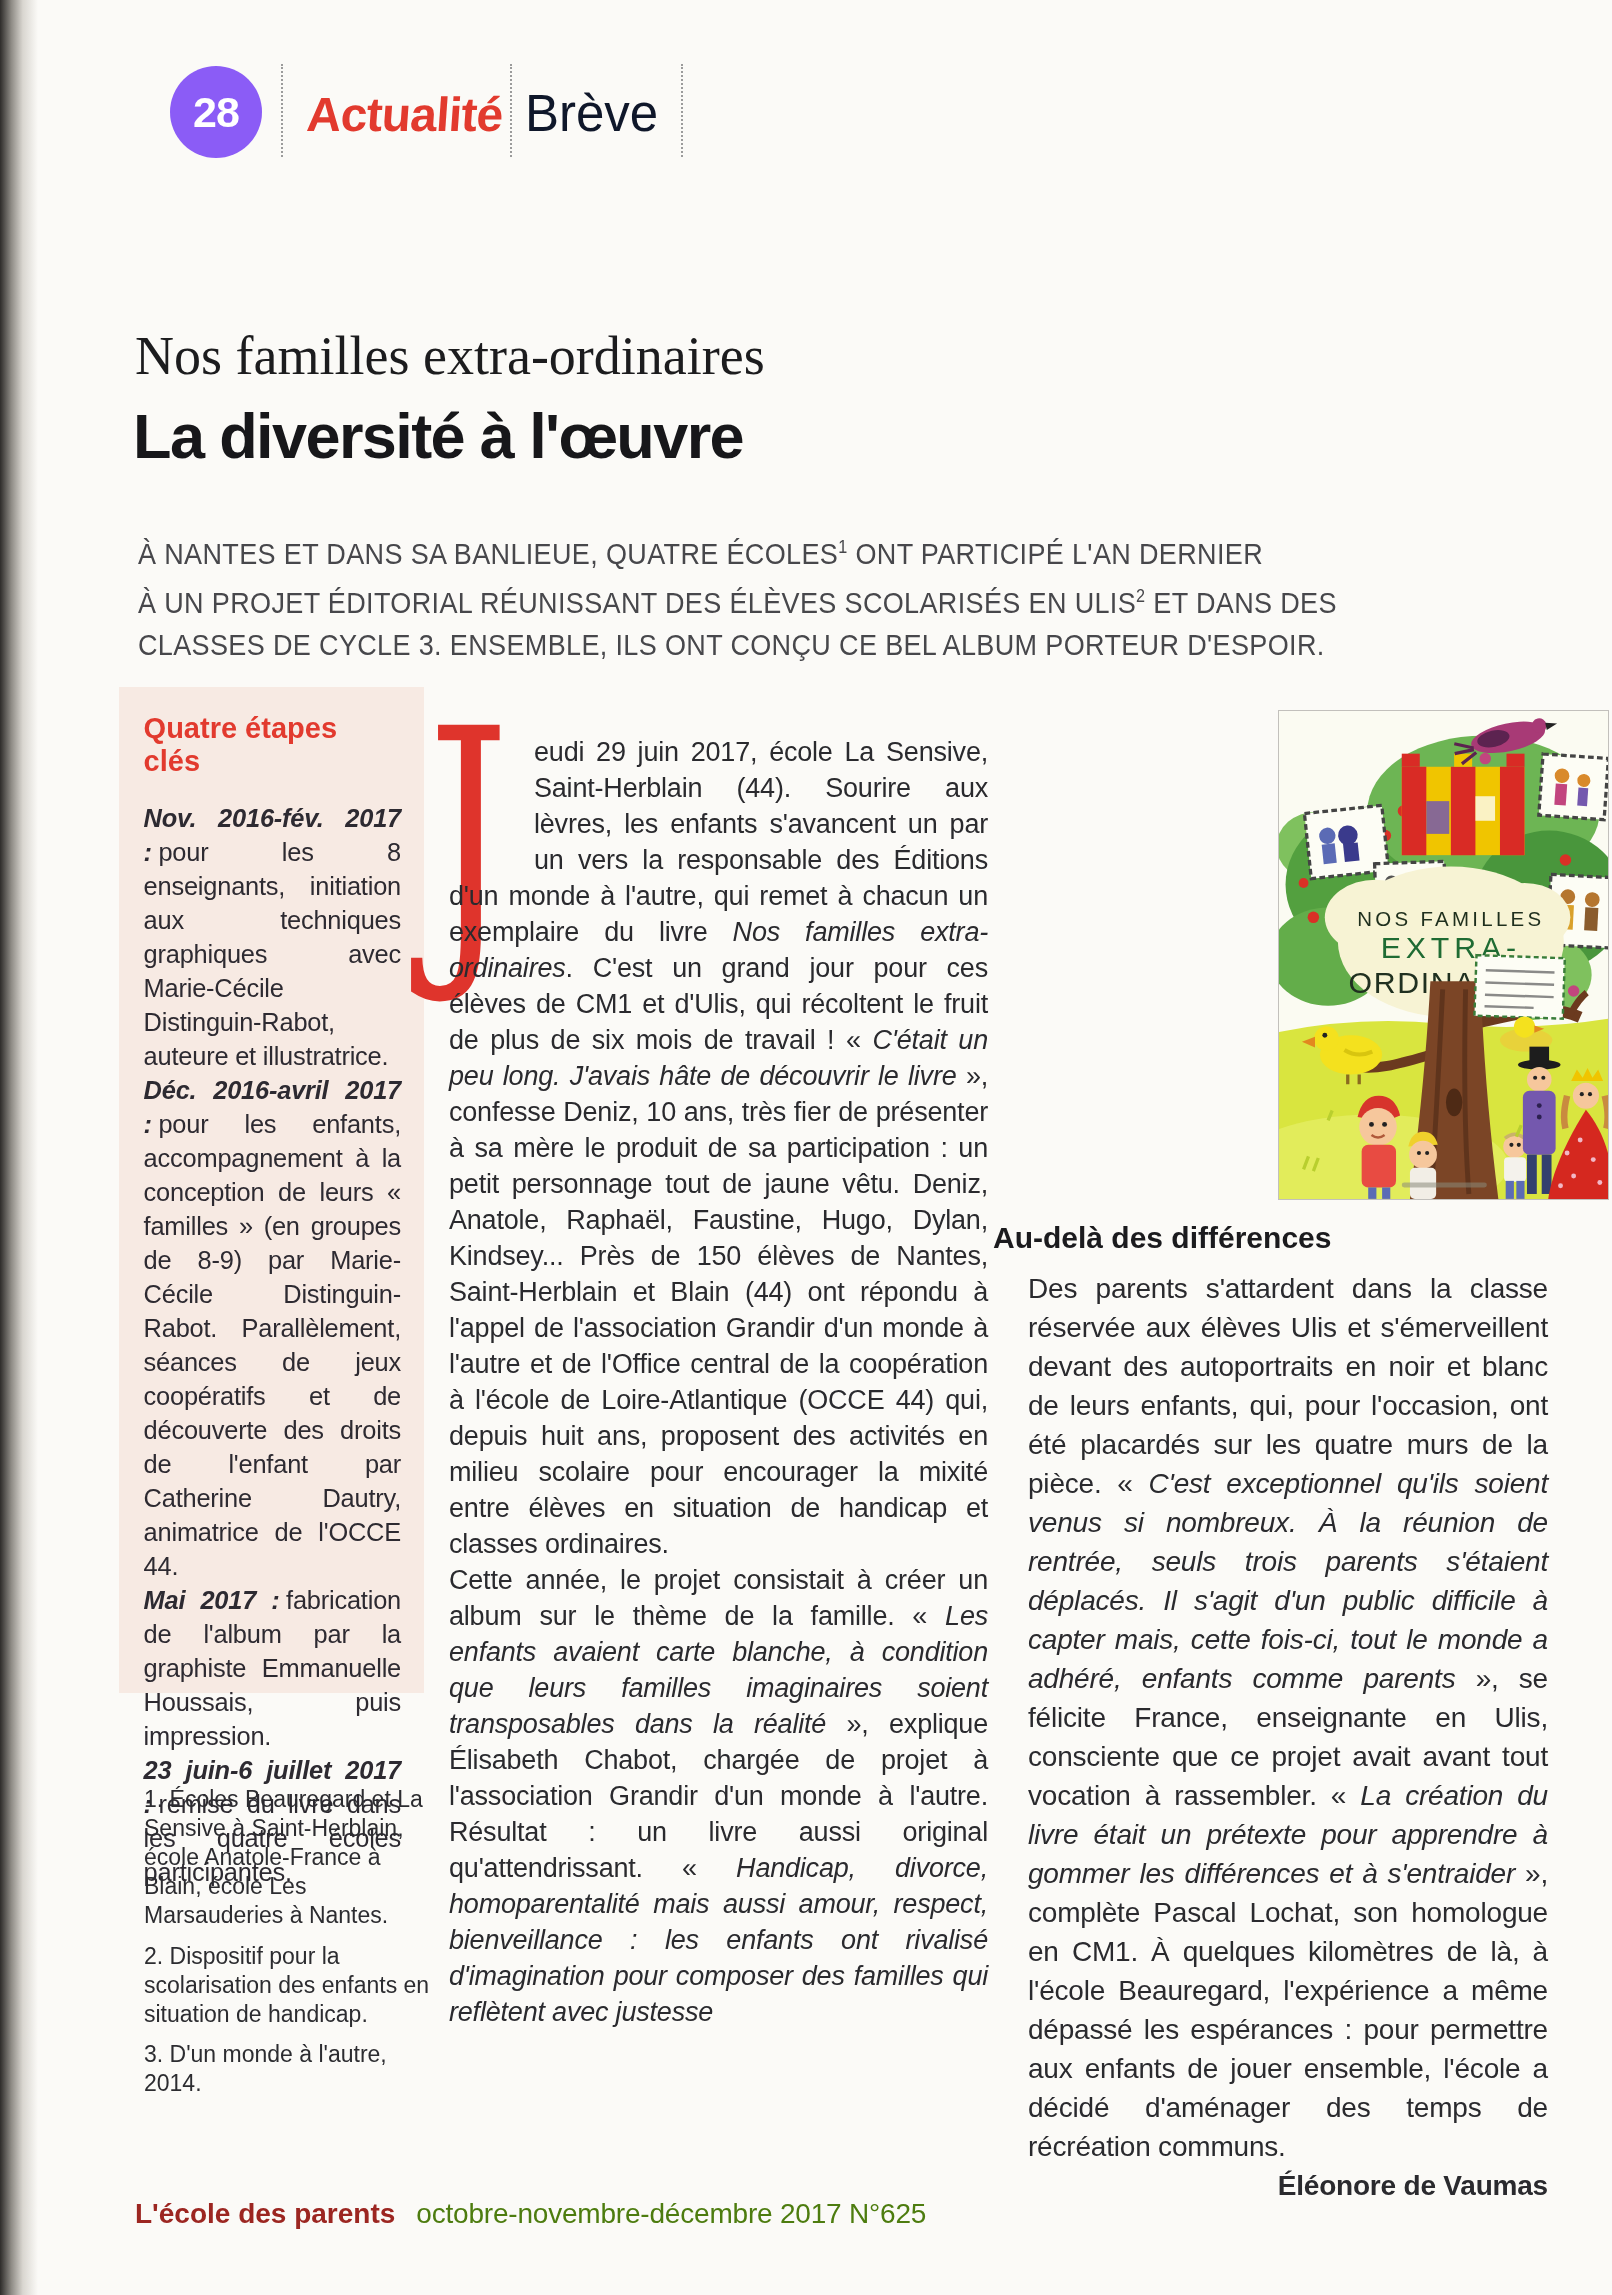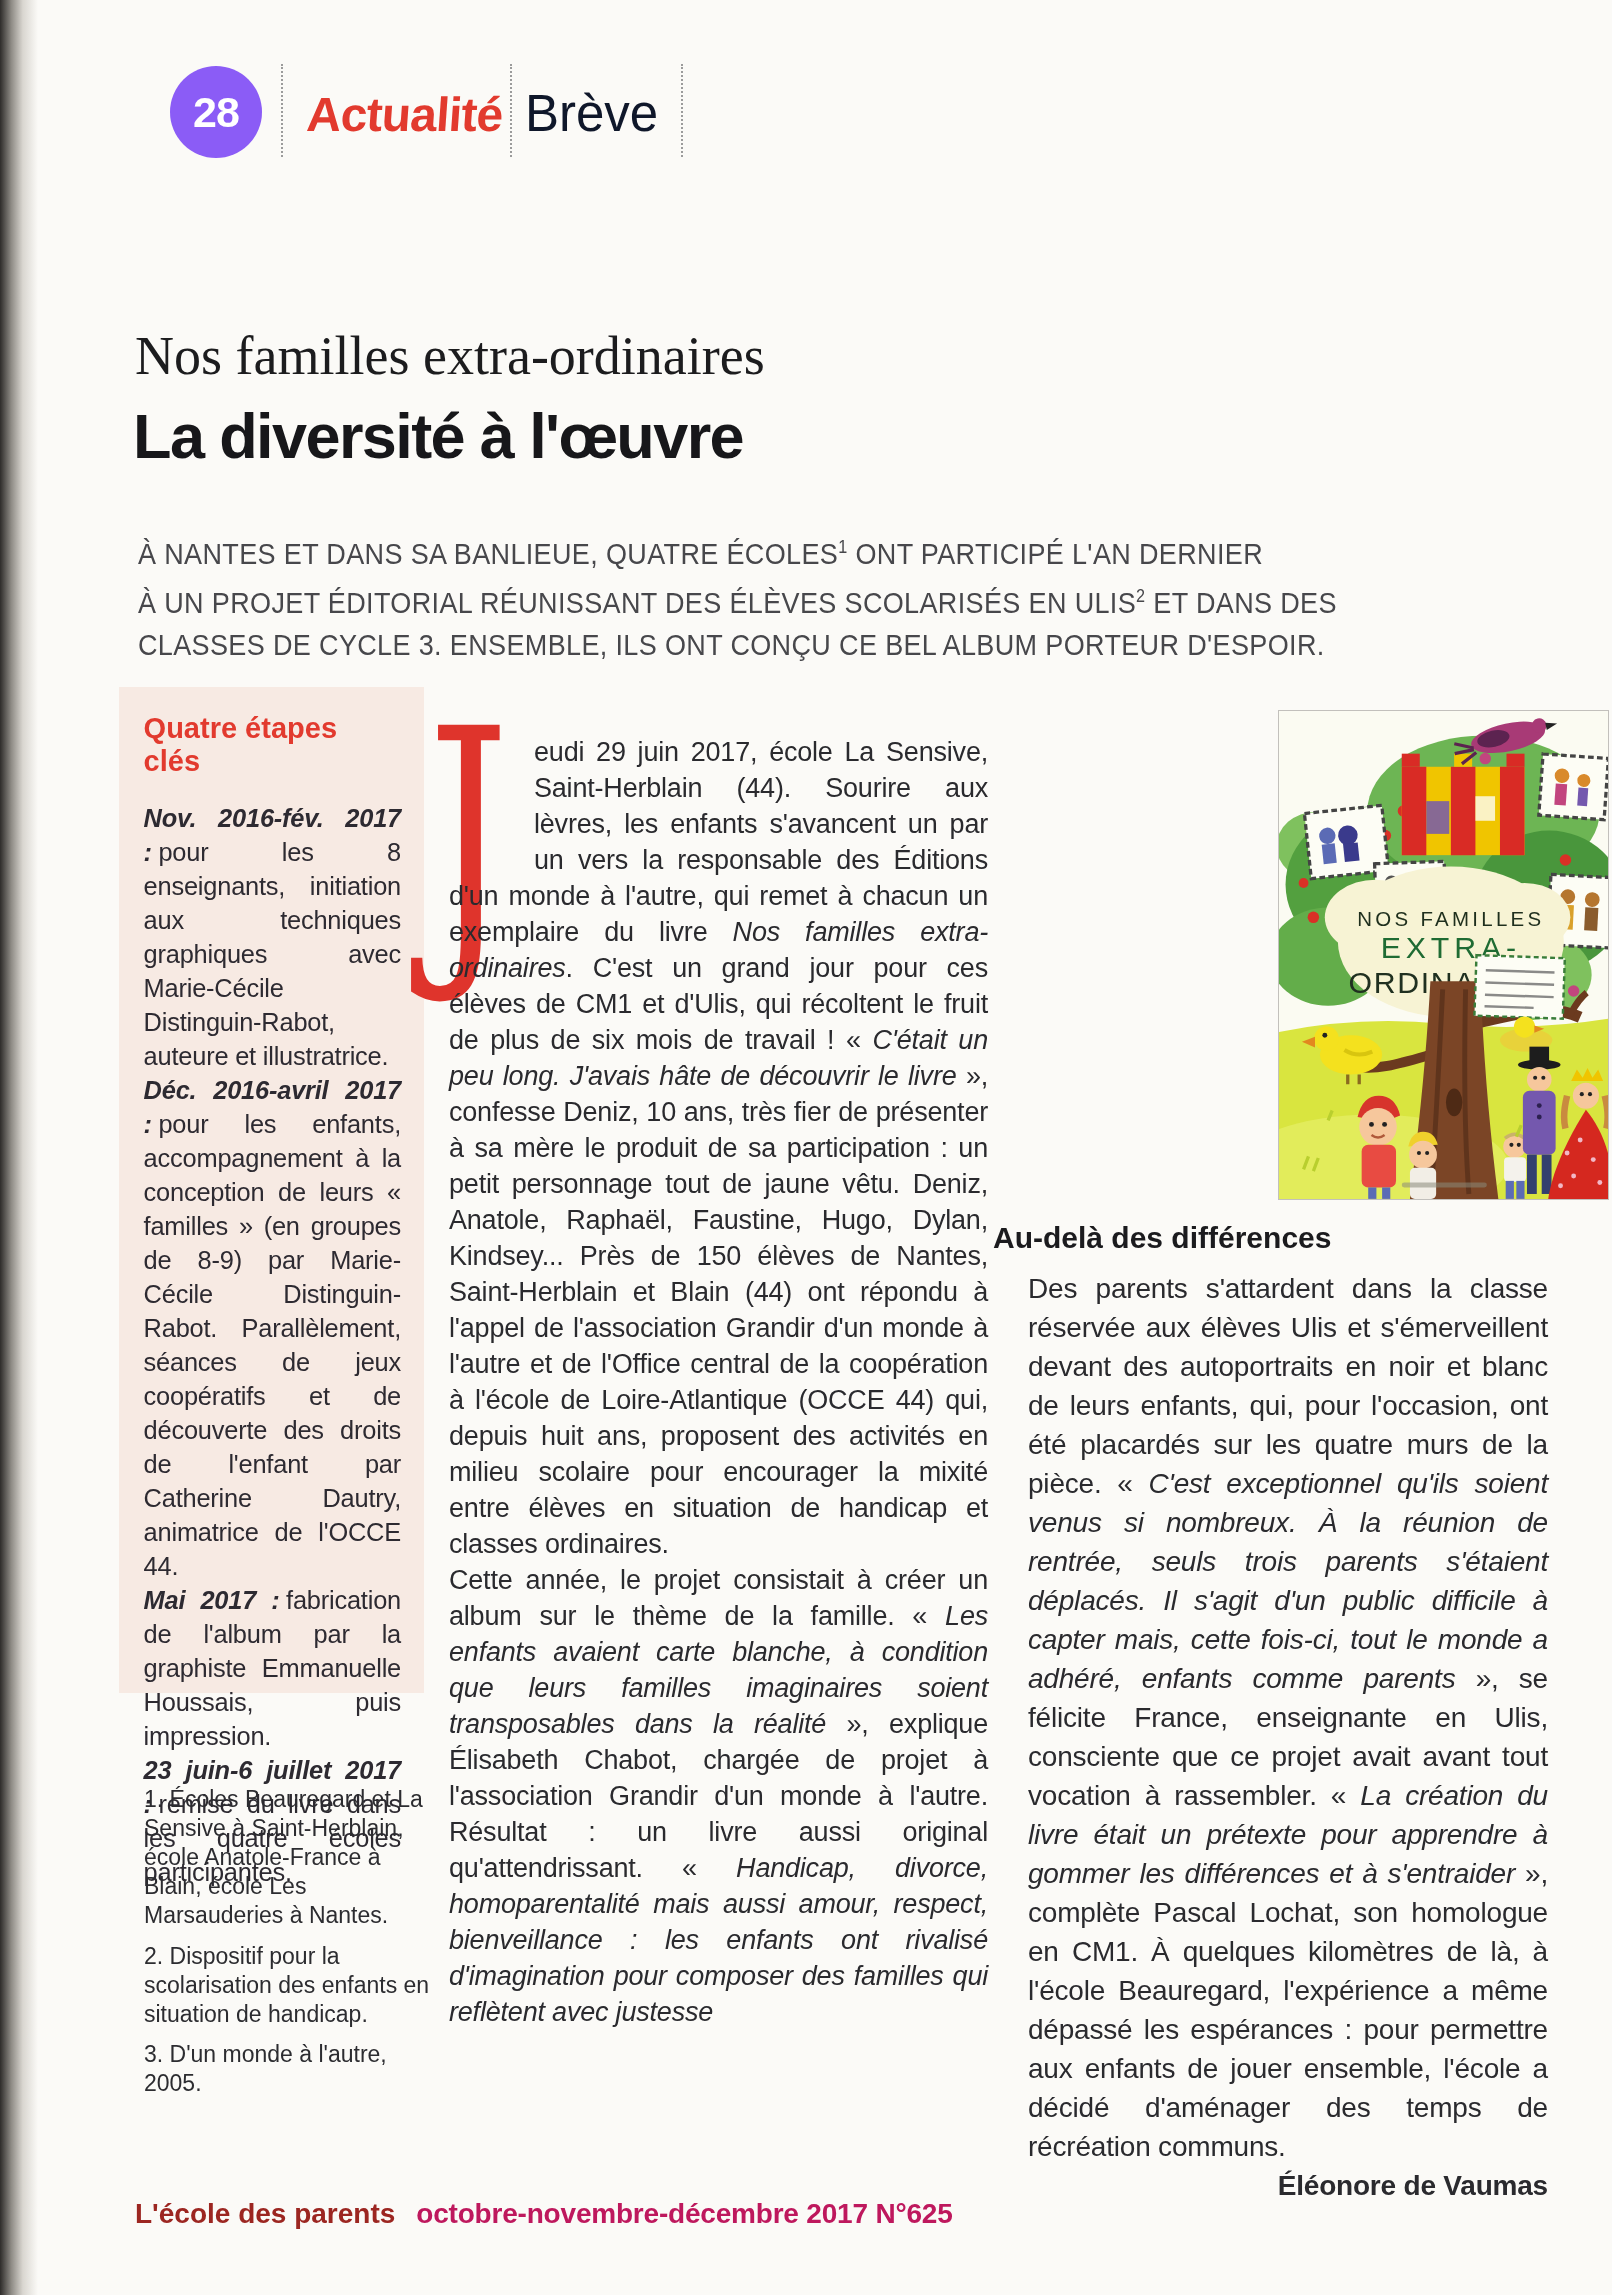--- a/index.html
+++ b/index.html
@@ -55,21 +55,21 @@
   
   .footnotes{position:absolute;left:144px;top:1785px;width:288px;
     font-size:23px;line-height:29px;color:#2c2c30;}
   .footnotes p{margin:0 0 11.5px 0;}
   
   .book{position:absolute;left:1278px;top:710px;width:329px;height:488px;
     border:1.6px solid #c2c0bc;background:#fbfbf2;box-sizing:content-box;}
   
   .footer{position:absolute;left:135px;top:2198px;font-size:28px;}
   .footer .mag{font-weight:bold;color:#9c2621;margin-right:21px;text-align:right;}
-  .footer .issue{color:#be185d;letter-spacing:-0.2px;font-weight:bold;}
+  .footer .issue{color:#4d7c0f;letter-spacing:-0.2px;}
 </style>
 </head>
 <body>
 
 <div class="page">
   <div class="scan-edge"></div>
 
   <div class="page-badge">
     <span>28</span>
   </div>
@@ -268,20 +268,20 @@
 
   <div class="subheading">Au-delà des différences</div>
   <div class="colC">
     <p><span class="st-r">Des parents s'attardent dans la classe réservée aux élèves Ulis et s'émerveillent devant des autoportraits en noir et blanc de leurs enfants, qui, pour l'occasion, ont été placardés sur les quatre murs de la pièce. « </span><span class="st-i">C'est exceptionnel qu'ils soient venus si nombreux. À la réunion de rentrée, seuls trois parents s'étaient déplacés. Il s'agit d'un public difficile à capter mais, cette fois-ci, tout le monde a adhéré, enfants comme parents</span><span class="st-r"> », se félicite France, enseignante en Ulis, consciente que ce projet avait avant tout vocation à rassembler. « </span><span class="st-i">La création du livre était un prétexte pour apprendre à gommer les différences et à s'entraider</span><span class="st-r"> », complète Pascal Lochat, son homologue en CM1. À quelques kilomètres de là, à l'école Beauregard, l'expérience a même dépassé les espérances : pour permettre aux enfants de jouer ensemble, l'école a décidé d'aménager des temps de récréation communs.</span></p>
     <p class="byline">Éléonore de Vaumas</p>
   </div>
 
   <div class="footnotes">
     <p>1. Écoles Beauregard et La Sensive à Saint-Herblain, école Anatole-France à Blain, école Les Marsauderies à Nantes.</p>
     <p>2. Dispositif pour la scolarisation des enfants en situation de handicap.</p>
-    <p>3. D'un monde à l'autre, 2005.</p>
+    <p>3. D'un monde à l'autre, 2014.</p>
   </div>
 
   <div class="footer">
     <span class="mag">L'école des parents</span><span class="issue">octobre-novembre-décembre 2017  N°625</span>
   </div>
 </div>
 
 
 </body></html>

